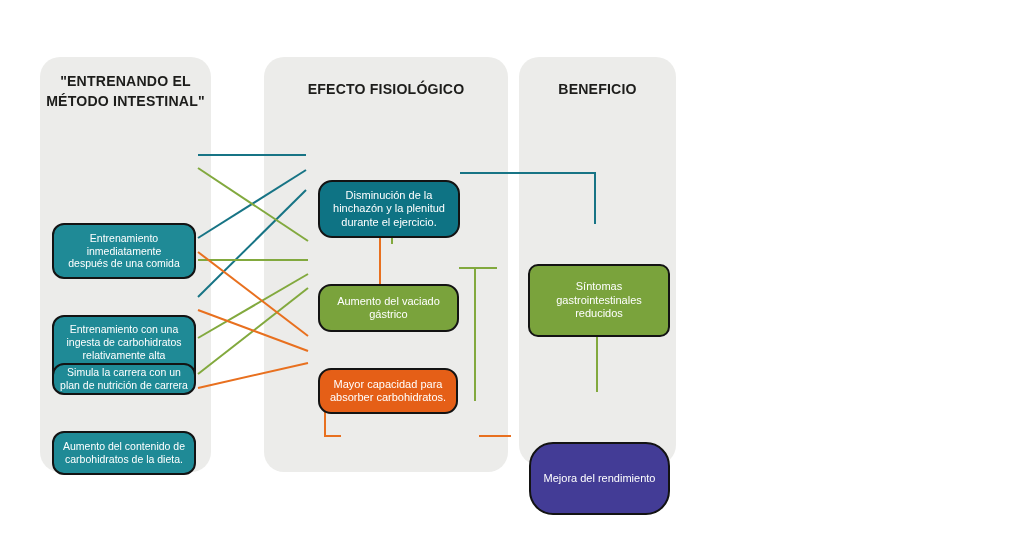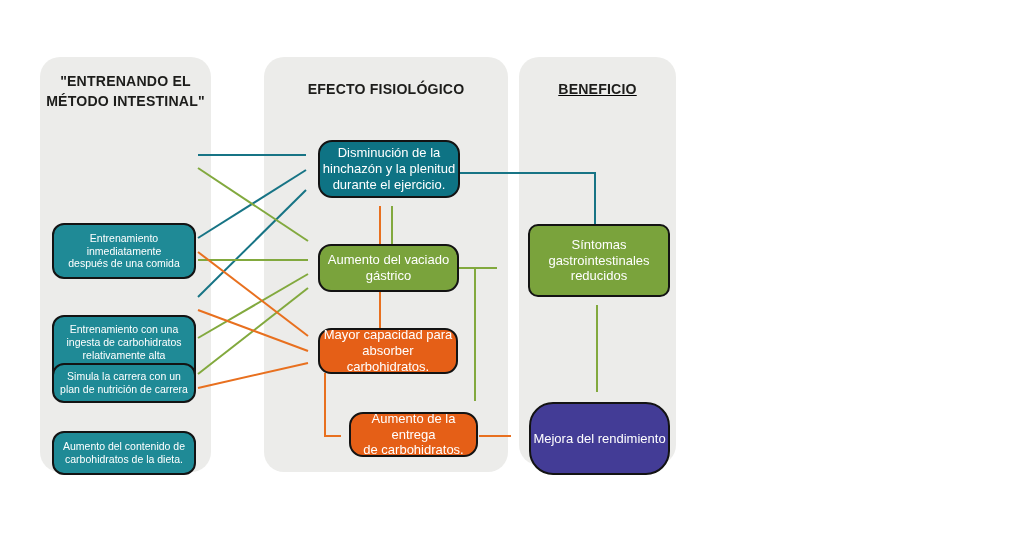--- a/index.html
+++ b/index.html
@@ -16,40 +16,40 @@
   .st{stroke:var(--arrowTeal,#177485);}
   .sg{stroke:var(--arrowGreen,#82A93E);}
   .so{stroke:var(--arrowOrange,#E8701F);}
   .mk-t{fill:var(--arrowTeal,#177485);}
   .mk-g{fill:var(--arrowGreen,#82A93E);}
   .mk-o{fill:var(--arrowOrange,#E8701F);}
   .box{position:absolute;z-index:2;display:flex;align-items:center;justify-content:center;
        text-align:center;color:#ffffff;border:2px solid var(--borderDark,#131313);
        border-radius:12px;white-space:pre-line;font-size:10.5px;line-height:1.22;
        box-sizing:border-box;padding:2px;}
-  .fx{font-size:13px;}
+  .fx{font-size:11px;margin-top:40px;}
   .teal{background:var(--tealBox,#1F8A96);}
   .teal-dark{background:var(--tealDark,#0E7384);}
   .green{background:var(--greenBox,#7AA33C);}
   .orange{background:var(--orangeBox,#E55F17);}
   .purple{background:var(--purpleBox,#433C96);}
 </style>
 </head>
 <body>
 
 <div class="canvas">
 
   <div class="panel" style="left:40px;top:57px;width:171px;height:415px;">
     <div class="col-title pt-two">"ENTRENANDO EL
 MÉTODO INTESTINAL"</div>
   </div>
   <div class="panel" style="left:264px;top:57px;width:244px;height:415px;">
     <div class="col-title pt-one">EFECTO FISIOLÓGICO</div>
   </div>
-  <div class="panel" style="left:519px;top:57px;width:157px;height:408px;text-decoration:underline;">
+  <div class="panel" style="left:519px;top:57px;width:157px;height:408px;">
     <div class="col-title pt-one">BENEFICIO</div>
   </div>
 
   <svg class="arrows" width="1024" height="538" viewBox="0 0 1024 538">
     <defs>
       <marker id="ah-t" markerUnits="userSpaceOnUse" markerWidth="13" markerHeight="11" refX="10" refY="5" orient="auto">
         <path d="M0,0 L12,5 L0,10 Z" class="mk-t"></path>
       </marker>
       <marker id="ah-g" markerUnits="userSpaceOnUse" markerWidth="13" markerHeight="11" refX="10" refY="5" orient="auto">
         <path d="M0,0 L12,5 L0,10 Z" class="mk-g"></path>
@@ -81,33 +81,31 @@
     <path class="so" d="M479,436 L511,436" marker-end="url(#ah-o)"></path>
   </svg>
 
   <div class="box teal" style="left:52px;top:223px;width:144px;height:56px;">Entrenamiento
 inmediatamente
 después de una comida</div>
   <div class="box teal" style="left:52px;top:287px;width:144px;height:68px;margin-top:28px;">Entrenamiento con una
 ingesta de carbohidratos
 relativamente alta
 durante el ejercicio</div>
-  <div class="box teal" style="left:52px;top:363px;width:144px;height:40px;">Simula la carrera con un
+  <div class="box teal" style="left:52px;top:363px;width:144px;height:32px;">Simula la carrera con un
 plan de nutrición de carrera</div>
   <div class="box teal" style="left:52px;top:411px;width:144px;height:44px;margin-top:20px;">Aumento del contenido de
 carbohidratos de la dieta.</div>
 
   <div class="box teal-dark fx" style="left:318px;top:140px;width:142px;height:58px;border-radius:14px;">Disminución de la
 hinchazón y la plenitud
 durante el ejercicio.</div>
   <div class="box green fx" style="left:318px;top:244px;width:141px;height:48px;border-radius:13px;">Aumento del vaciado
 gástrico</div>
   <div class="box orange fx" style="left:318px;top:328px;width:140px;height:46px;border-radius:13px;">Mayor capacidad para
 absorber carbohidratos.</div>
-  <div class="box orange fx" style="left:349px;top:412px;width:129px;height:45px;border-radius:14px;">Aumento de la entrega
-de carbohidratos.</div>
 
   <div class="box green fx" style="left:528px;top:224px;width:142px;height:73px;border-radius:10px;">Síntomas
 gastrointestinales
 reducidos</div>
   <div class="box purple fx" style="left:529px;top:402px;width:141px;height:73px;border-radius:24px;">Mejora del rendimiento</div>
 
 </div>
 
 </body></html>

